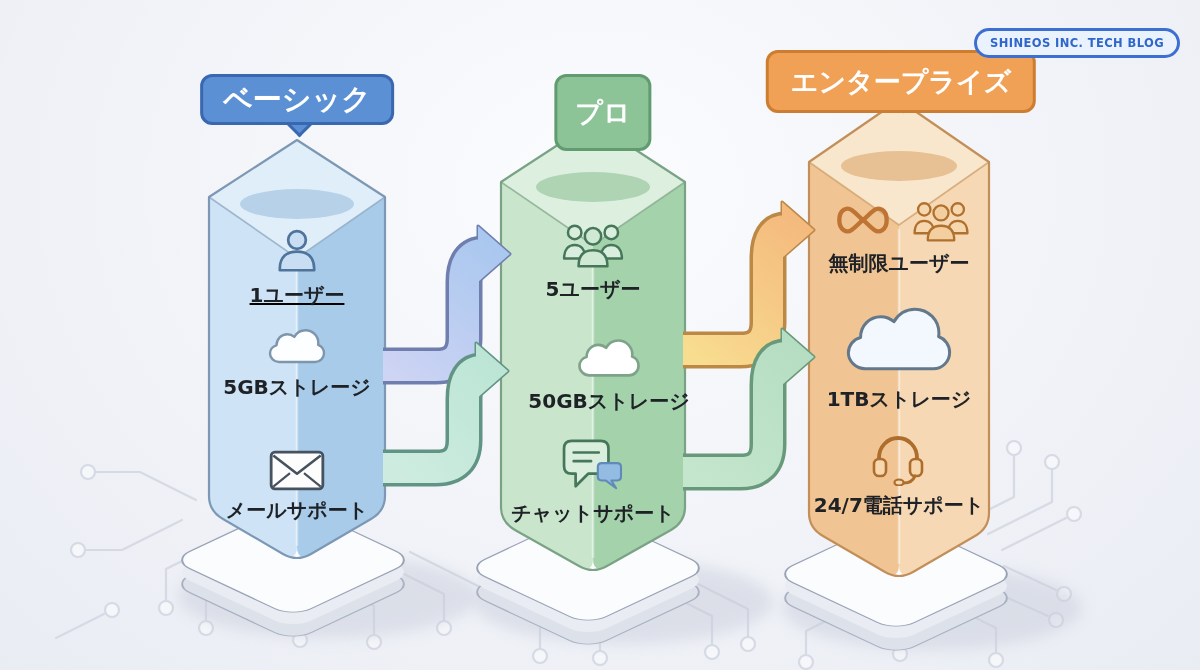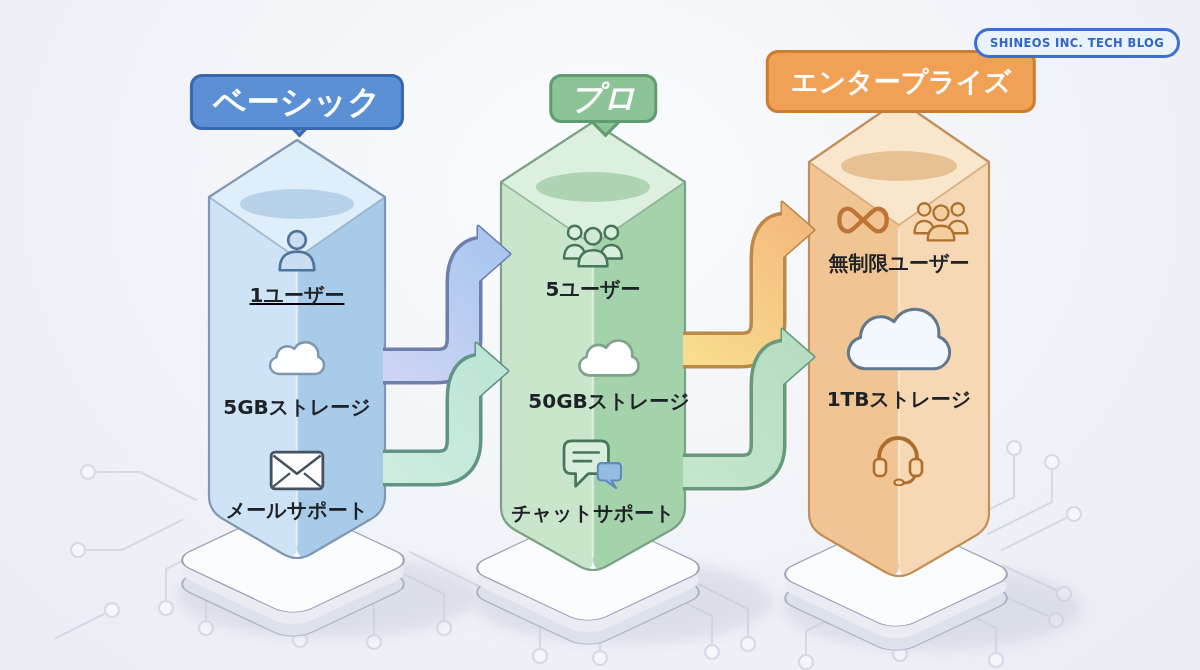--- a/index.html
+++ b/index.html
@@ -6,22 +6,22 @@
   .stage{
     position:relative;width:1200px;height:670px;overflow:hidden;
     background:radial-gradient(ellipse at 50% 28%, #fbfcfe 0%, #f1f3f8 55%, #e9ecf3 100%);
     font-family:"DejaVu Sans","Liberation Sans",sans-serif;
   }
   .stage svg.scene{position:absolute;left:0;top:0;}
   .bubble{
     position:absolute;transform:translateX(-50%);color:#fff;font-weight:bold;
     border-radius:12px;text-align:center;white-space:nowrap;line-height:1.15;
   }
-  .bubble-basic{left:297px;top:74px;font-size:33px;padding:6px 20px;background:#5b90d5;border:3px solid #3a68b0;}
-  .bubble-pro{left:603px;top:74px;font-size:32px;padding:3px 18px;background:#8cc498;border:3px solid #619b70;font-style:italic;}
+  .bubble-basic{left:297px;top:74px;font-size:29px;padding:6px 20px;background:#5b90d5;border:3px solid #3a68b0;}
+  .bubble-pro{left:603px;top:74px;font-size:27px;padding:20px 18px;background:#8cc498;border:3px solid #619b70;}
   .bubble-ent{left:901px;top:50px;font-size:27px;padding:13px 22px;background:#f1a156;border:3px solid #cd7d30;}
   .tail{position:absolute;width:18px;height:18px;transform:rotate(45deg);}
   .tail-basic{left:289px;top:112px;background:#5b90d5;border-right:3px solid #3a68b0;border-bottom:3px solid #3a68b0;}
   .tail-pro{left:595px;top:112px;background:#8cc498;border-right:3px solid #619b70;border-bottom:3px solid #619b70;}
   .tail-ent{left:893px;top:88px;background:#f1a156;border-right:3px solid #cd7d30;border-bottom:3px solid #cd7d30;}
   .badge{
     position:absolute;top:28px;right:20px;padding:5px 13px;border:3px solid #3d6fd3;border-radius:18px;
     background:#e9f2fd;color:#2f66cb;font-size:11.5px;font-weight:bold;letter-spacing:.4px;white-space:nowrap;
   }
   .feature{position:absolute;width:220px;display:flex;flex-direction:column;align-items:center;}
@@ -203,21 +203,21 @@
 
 <div class="badge">SHINEOS INC. TECH BLOG</div>
 
 <div class="feature" style="left:187px;top:226px;text-decoration:underline;">
   <svg width="50" height="50" viewBox="0 0 48 48">
     <circle cx="24" cy="13.5" r="8.5" fill="#c9def2" stroke="#4f749c" stroke-width="2.6"></circle>
     <path d="M24 24.5 C14.5 24.5 7.5 29.5 7.5 41 L7.5 42.5 H40.5 V41 C40.5 29.5 33.5 24.5 24 24.5 Z" fill="#c9def2" stroke="#4f749c" stroke-width="2.6" stroke-linejoin="round"></path>
   </svg>
   <div class="caption">1ユーザー</div>
 </div>
-<div class="feature" style="left:187px;top:340px;gap:8px;">
+<div class="feature" style="left:187px;top:328px;">
   <svg width="64" height="40" viewBox="0 0 64 40">
     <path d="M14 34 C9 34 5 30 5 25.5 C5 21.5 7.8 18.2 11.5 17.3 C11.5 11 16.3 6.2 22.3 6.2 C25 6.2 27.4 7.2 29.3 8.9 C31.5 4.9 35.7 2.2 40.5 2.2 C47.6 2.2 53.3 7.9 53.3 15 C53.3 15.6 53.2 16.2 53.1 16.8 C56.6 18.1 59 21.4 59 25.3 C59 30.1 55.1 34 50.3 34 Z" fill="#fdfeff" stroke="#7d95ad" stroke-width="2.4" stroke-linejoin="round"></path>
   </svg>
   <div class="caption">5GBストレージ</div>
 </div>
 <div class="feature" style="left:187px;top:450px;align-items:center;">
   <svg width="56" height="41" viewBox="0 0 52 38">
     <rect x="2" y="2" width="48" height="34" rx="3.5" fill="#fdfdfe" stroke="#46525f" stroke-width="2.6"></rect>
     <path d="M4 5 L26 22 L48 5" fill="none" stroke="#46525f" stroke-width="2.4" stroke-linejoin="round"></path>
     <path d="M4 34 L19.5 21.5 M48 34 L32.5 21.5" fill="none" stroke="#46525f" stroke-width="2"></path>
@@ -278,15 +278,16 @@
   <div class="caption">1TBストレージ</div>
 </div>
 <div class="feature" style="left:789px;top:430px;">
   <svg width="58" height="56" viewBox="0 0 58 56">
     <path d="M9 34 V28 C9 16.8 17.5 8 28 8 C38.5 8 47 16.8 47 28 V34" fill="none" stroke="#ad6d2c" stroke-width="3.8" stroke-linecap="round"></path>
     <rect x="4" y="29" width="12" height="17" rx="5" fill="#f6d7ae" stroke="#ad6d2c" stroke-width="2.6"></rect>
     <rect x="40" y="29" width="12" height="17" rx="5" fill="#f6d7ae" stroke="#ad6d2c" stroke-width="2.6"></rect>
     <path d="M45 46 C43 51 38 53.5 32 53" fill="none" stroke="#ad6d2c" stroke-width="3" stroke-linecap="round"></path>
     <ellipse cx="29" cy="52.5" rx="4.5" ry="3" fill="#f6d7ae" stroke="#ad6d2c" stroke-width="2.2"></ellipse>
   </svg>
+  <div class="caption">24/7電話サポート</div>
 </div>
 
 </div>
 
 </body></html>

